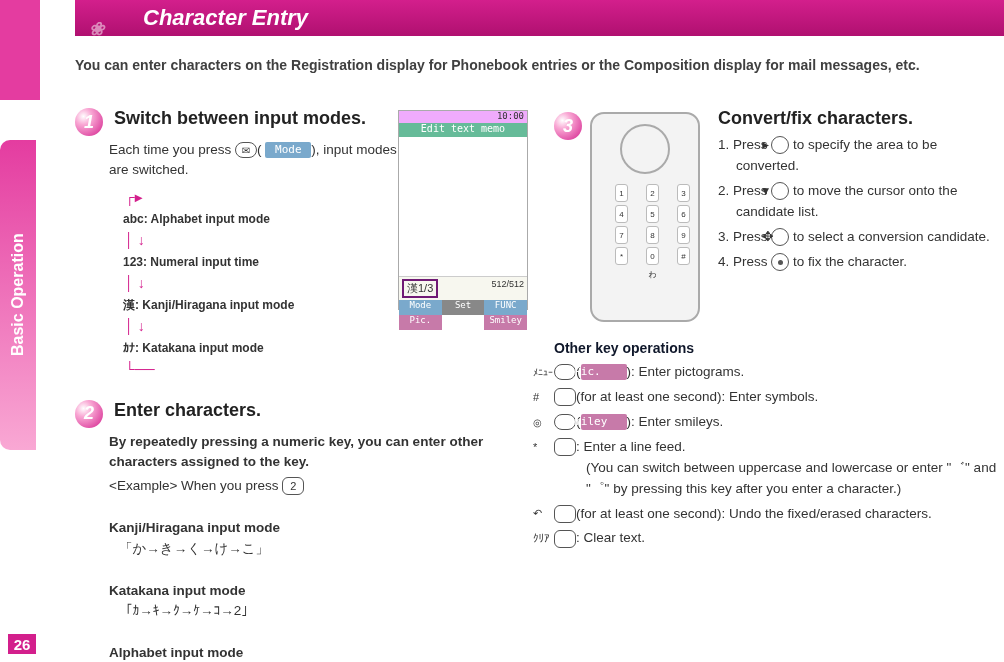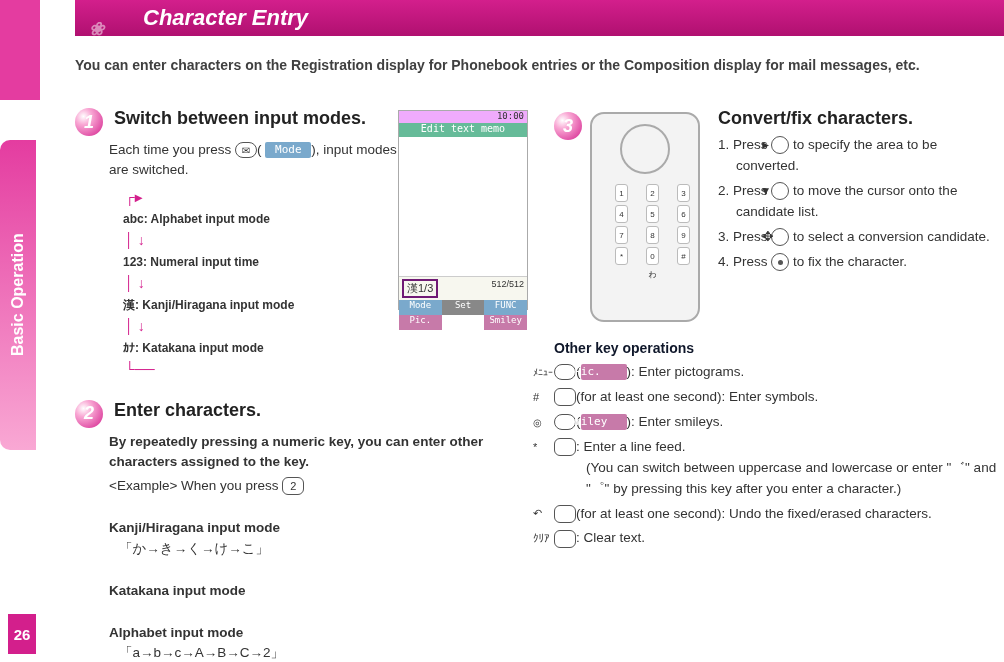--- a/index.html
+++ b/index.html
@@ -34,21 +34,21 @@
     writing-mode: vertical-rl;
     transform: rotate(180deg);
     display: flex; align-items: center; justify-content: center;
   }
   .pagenum {
     position: absolute;
     left: 8px; bottom: 8px;
     background: #d31f8c;
     color: #fff;
     font-weight: bold;
-    width: 28px; height: 40px;
+    width: 28px; height: 20px;
     display: flex; align-items:center; justify-content:center;
     font-size: 15px;
   }
   .titlebar {
     position: absolute;
     left: 75px; top: 0;
     width: 929px; height: 36px;
     background: linear-gradient(180deg,#d31f8c,#b01070);
     color: #fff;
     font-size: 22px;
@@ -251,20 +251,21 @@
       <div style="margin-top:4px;">
         <span>&lt;Example&gt; When you press </span>
         <span class="keycap">2</span>
       </div>
       <div class="modeblock">
         <div class="mname">Kanji/Hiragana input mode</div>
         <div class="mseq">「か→き→く→け→こ」</div>
       </div>
       <div class="modeblock">
         <div class="mname">Katakana input mode</div>
+        <div class="mseq">「ｶ→ｷ→ｸ→ｹ→ｺ→2」</div>
       </div>
       <div class="modeblock">
         <div class="mname">Alphabet input mode</div>
         <div class="mseq">「a→b→c→A→B→C→2」</div>
       </div>
       <div class="modeblock">
         <div class="mname">Numeral input mode</div>
 
       </div>
     </div>

